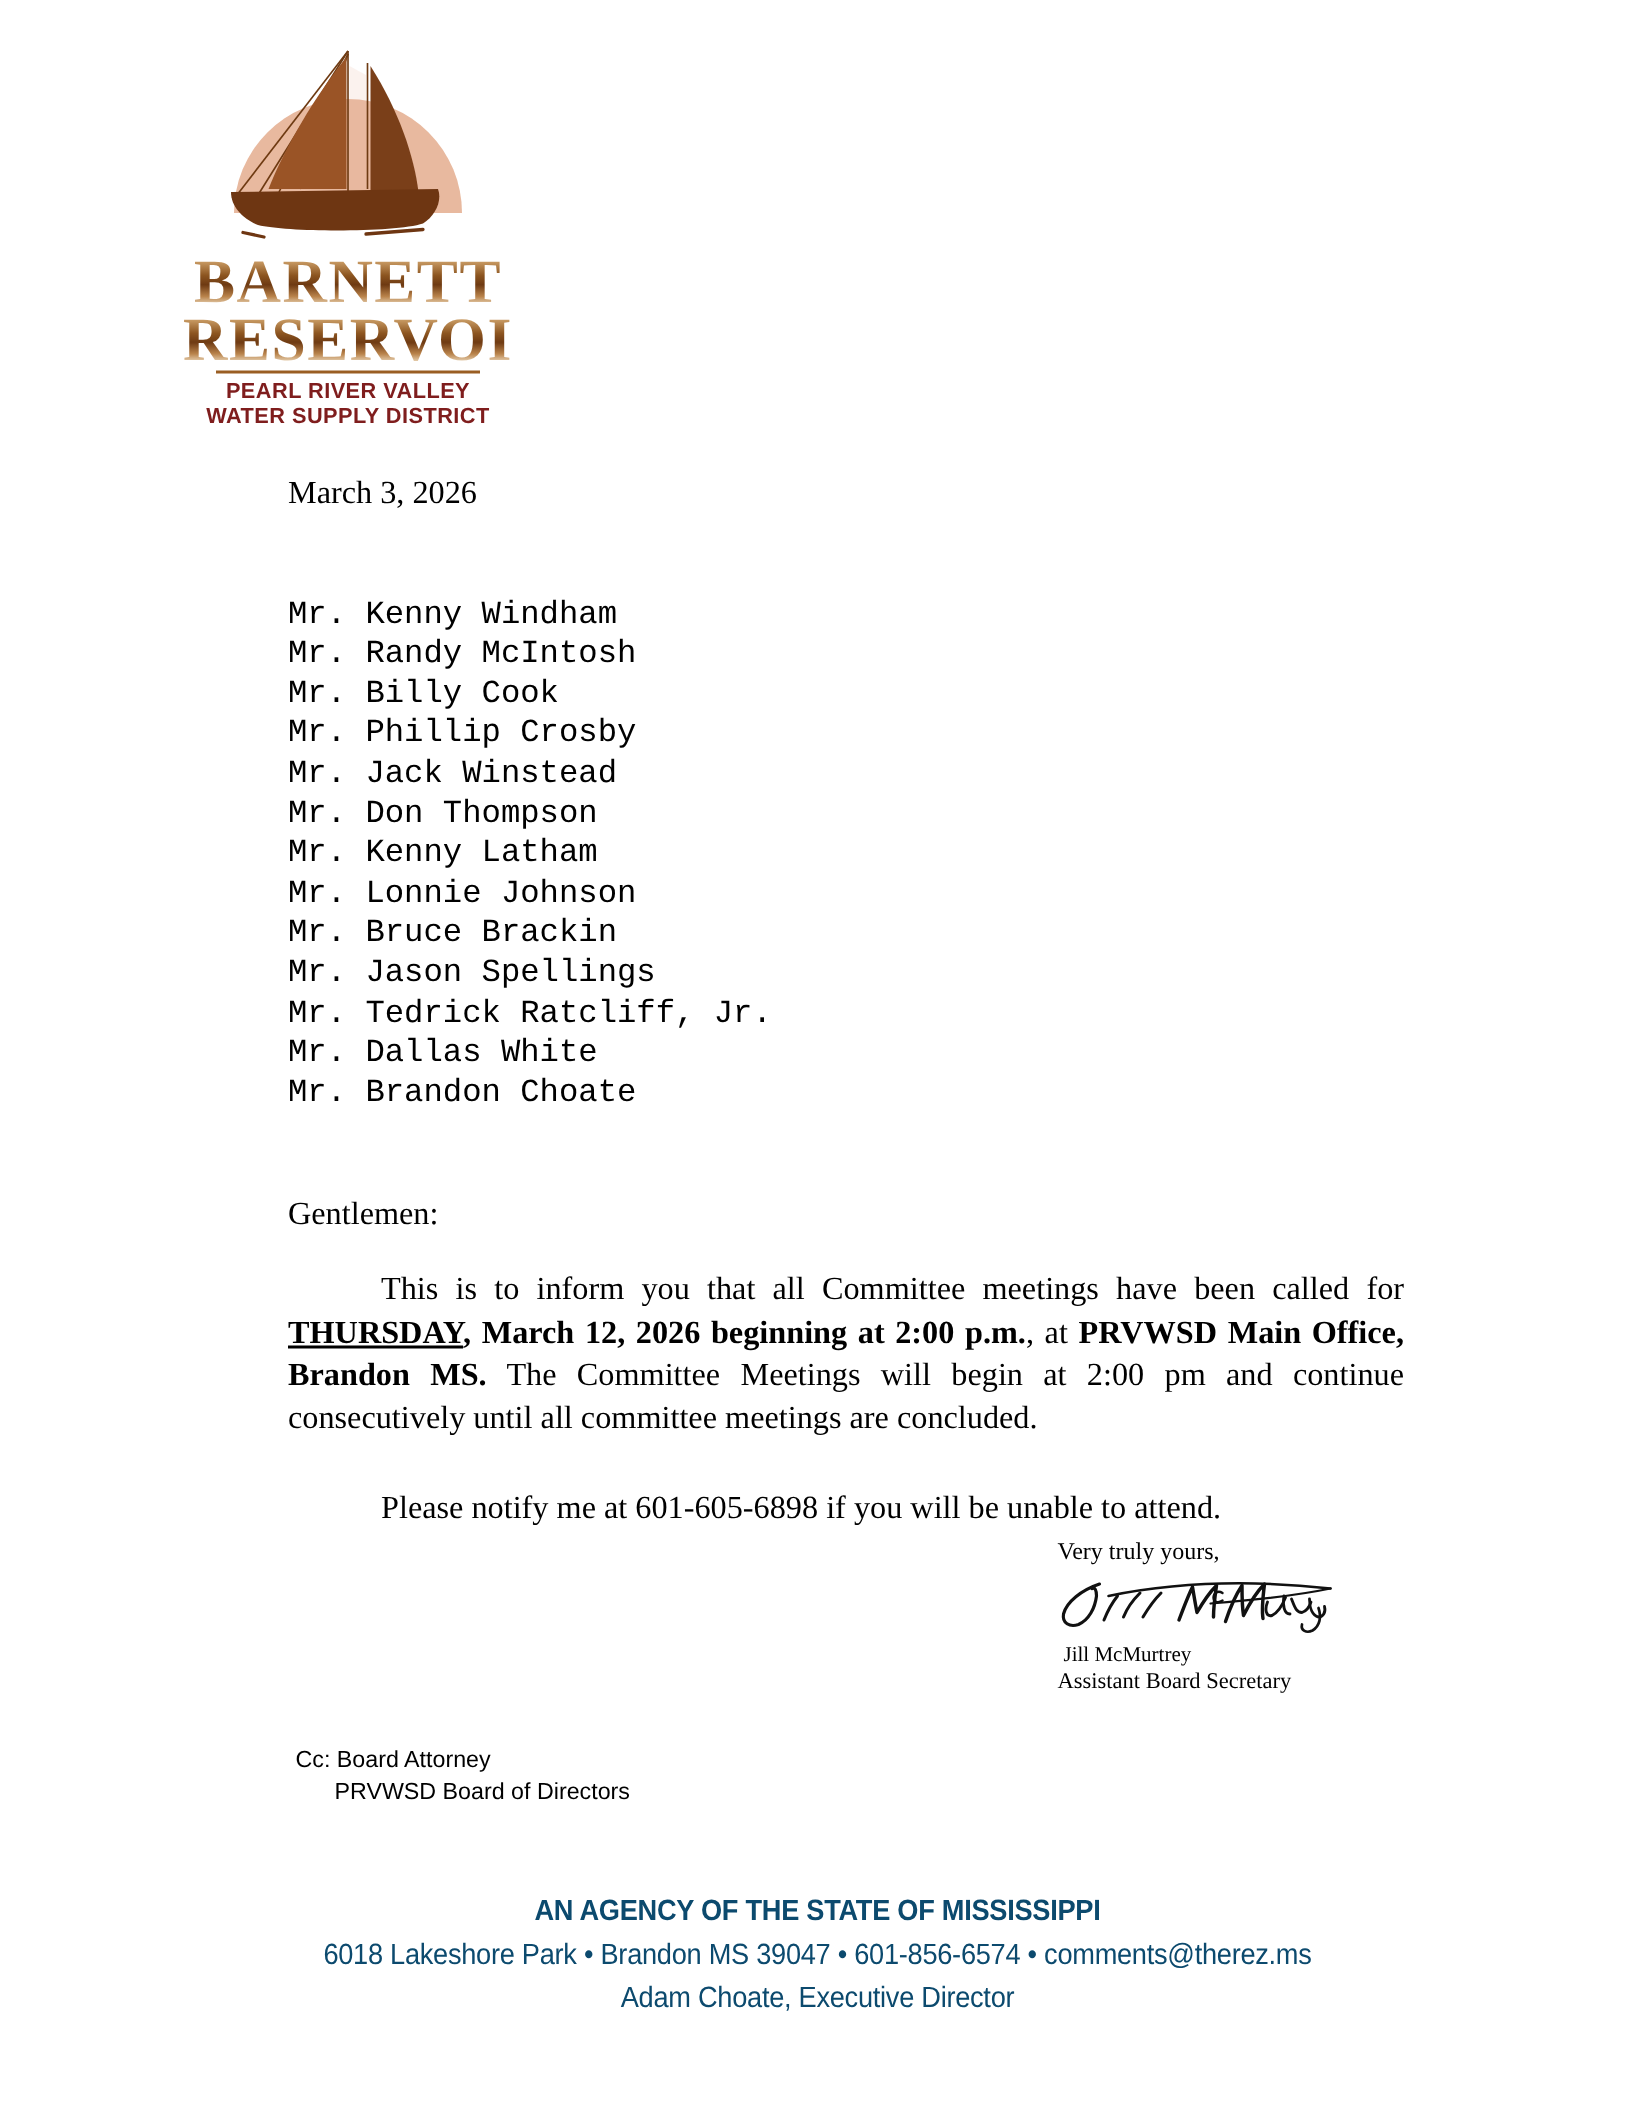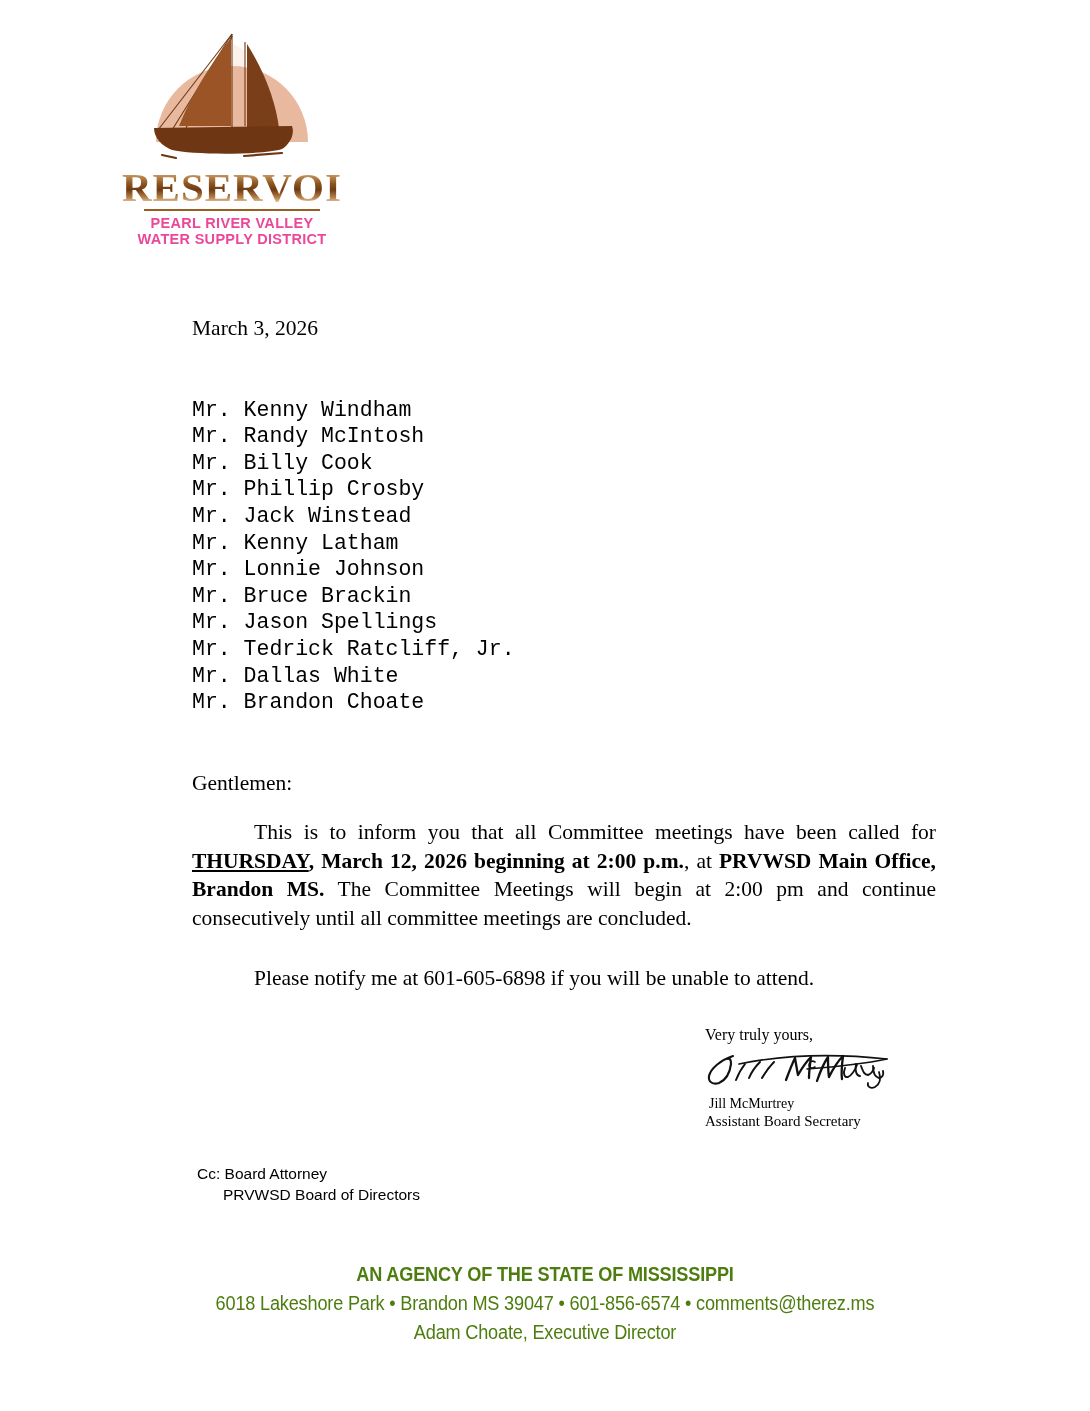--- a/index.html
+++ b/index.html
@@ -57,21 +57,21 @@
     height: 2px;
     background: #9A5E23;
     margin: 2px auto 4px auto;
   }
   .logo-tagline {
     font-family: "Liberation Sans", "DejaVu Sans", sans-serif;
     font-weight: bold;
     font-size: 14.5px;
     letter-spacing: 0.3px;
     line-height: 1.16;
-    color: #ec4899;
+    color: #7f1d1d;
     text-align: center;
     white-space: nowrap;
   }
   .logo-tagline span { display: block; }
 
   
   .letter-body {
     position: absolute;
     left: 192px;
     top: 315px;
@@ -150,21 +150,21 @@
   .cc-block .cc-sub { padding-left: 26px; }
 
   
   .footer {
     position: absolute;
     left: 0;
     top: 1263px;
     width: 1090px;
     text-align: center;
     font-family: "Liberation Sans", "DejaVu Sans", sans-serif;
-    color: #4d7c0f;
+    color: #0c4a6e;
   }
   .footer-agency {
     font-weight: bold;
     font-size: 19.5px;
     letter-spacing: -0.2px;
     transform: scaleX(0.93);
   }
   .footer-contact {
     font-size: 19.5px;
     margin-top: 6px;
@@ -208,39 +208,41 @@
         <path d="M22 106 L160 104 C163 112 158 122 150 127 C132 133 60 133 40 128 C30 124 22 116 22 106 Z" fill="#6E3612"></path>
 
         <g stroke="#6E3612" stroke-width="2.2" fill="none" stroke-linecap="round">
           <line x1="30" y1="133" x2="44" y2="136"></line>
           <line x1="112" y1="134" x2="150" y2="131"></line>
         </g>
       </svg>
     </div>
 
     <div class="logo-wordmark">
+      <span class="logo-word w1">BARNETT</span>
       <span class="logo-word w2">RESERVOIR</span>
       <div class="logo-rule"></div>
       <div class="logo-tagline">
         <span>PEARL RIVER VALLEY</span>
         <span>WATER SUPPLY DISTRICT</span>
       </div>
     </div>
   </div>
 
   <div class="letter-body">
 
     <div class="date-line">March 3, 2026</div>
 
     <ul class="recipients">
       <li>Mr. Kenny Windham</li>
       <li>Mr. Randy McIntosh</li>
       <li>Mr. Billy Cook</li>
       <li>Mr. Phillip Crosby</li>
       <li>Mr. Jack Winstead</li>
+      <li>Mr. Don Thompson</li>
       <li>Mr. Kenny Latham</li>
       <li>Mr. Lonnie Johnson</li>
       <li>Mr. Bruce Brackin</li>
       <li>Mr. Jason Spellings</li>
       <li>Mr. Tedrick Ratcliff, Jr.</li>
       <li>Mr. Dallas White</li>
       <li>Mr. Brandon Choate</li>
     </ul>
 
     <div class="salutation">Gentlemen:</div>

